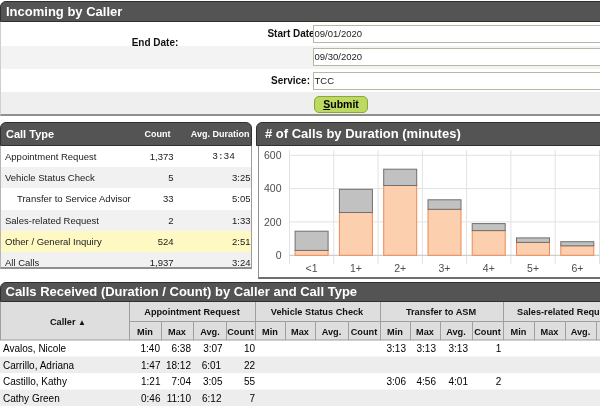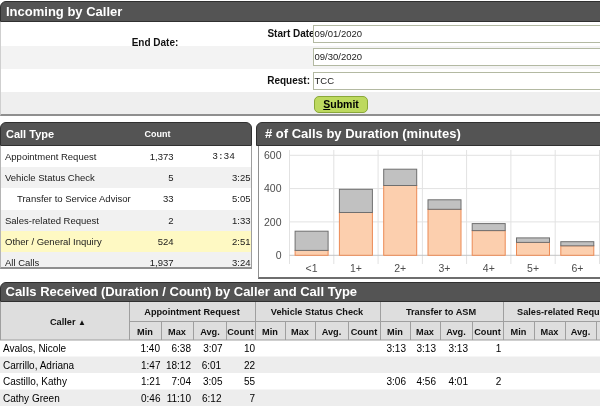--- a/index.html
+++ b/index.html
@@ -13,30 +13,31 @@
 
 <div class="bar" style="left:0; top:1px; width:610px; height:21px; border-radius:6px 6px 0 0; font-size:13px; line-height:19px; padding-left:5px;">Incoming by Caller</div>
 
 <div class="abs" style="left:0; top:22px; width:600px; height:24px; background:#fff; border-left:1px solid #cfcfcf;"></div>
 <div class="abs" style="left:0; top:46px; width:600px; height:23px; background:#f3f3f3; border-left:1px solid #cfcfcf;"></div>
 <div class="abs" style="left:0; top:69px; width:600px; height:23px; background:#fff; border-left:1px solid #cfcfcf;"></div>
 <div class="abs" style="left:0; top:92px; width:600px; height:24px; background:#efefef; border-left:1px solid #cfcfcf; border-bottom:2px solid #8f8f8f;"></div>
 
 <div class="abs" style="left:0; top:25.5px; width:310px; text-align:right; font-weight:bold; font-size:10px; line-height:16px; color:#111;margin-left:8px;">Start Date:</div>
 <div class="abs" style="left:0; top:35px; width:310px; text-align:center; font-weight:bold; font-size:10px; line-height:16px; color:#111;">End Date:</div>
-<div class="abs" style="left:0; top:72.5px; width:310px; text-align:right; font-weight:bold; font-size:10px; line-height:16px; color:#111;">Request:</div>
+<div class="abs" style="left:0; top:72.5px; width:310px; text-align:right; font-weight:bold; font-size:10px; line-height:16px; color:#111;">Service:</div>
 
 <div class="abs" style="left:313px; top:25px; width:294px; height:18px; background:#fff; border:1px solid #b3b9a2; font-size:9.5px; line-height:16px; padding-left:0.5px; color:#222;">09/01/2020</div>
 <div class="abs" style="left:313px; top:48px; width:294px; height:18px; background:#fff; border:1px solid #b3b9a2; font-size:9.5px; line-height:16px; padding-left:0.5px; color:#222;">09/30/2020</div>
 <div class="abs" style="left:313px; top:72px; width:294px; height:18px; background:#fff; border:1px solid #b3b9a2; font-size:9.5px; line-height:16px; padding-left:0.5px; color:#222;">TCC</div>
 
 <div class="abs" style="left:314px; top:96px; width:54px; height:17px; background:#bdd95f; border:1px solid #8aa83a; border-radius:5px; font-size:10.5px; font-weight:bold; color:#000; text-align:center; line-height:15px;"><span style="text-decoration:underline;">S</span>ubmit</div>
 
 <div class="bar" style="left:0; top:122px; width:252px; height:24px; border-radius:6px 6px 0 0; font-size:11px; line-height:22px; padding-left:5px;">Call Type
   <span class="abs" style="right:80.5px; top:0; font-size:9px; line-height:23px;">Count</span>
+  <span class="abs" style="right:1.5px; top:0; font-size:9px; line-height:23px;">Avg. Duration</span>
 </div>
 <div class="abs" style="left:0; top:146px; width:252px; border-left:1px solid #b5b5b5; border-right:1px solid #9e9e9e; border-bottom:2px solid #8f8f8f; font-size:9.5px; color:#1a1a1a;">
   <div style="height:21.2px; background:#fff; position:relative; line-height:21.2px;"><span style="padding-left:4px;">Appointment Request</span><span class="abs" style="right:77.5px;">1,373</span><span class="abs" style="right:16px;font-family:Liberation Mono, monospace;">3:34</span></div>
   <div style="height:21.2px; background:#f1f1f1; position:relative; line-height:21.2px;"><span style="padding-left:4px;">Vehicle Status Check</span><span class="abs" style="right:77.5px;">5</span><span class="abs" style="right:0.5px;">3:25</span></div>
   <div style="height:21.2px; background:#fff; position:relative; line-height:21.2px;"><span style="padding-left:16px;">Transfer to Service Advisor</span><span class="abs" style="right:77.5px;">33</span><span class="abs" style="right:0.5px;">5:05</span></div>
   <div style="height:21.2px; background:#f1f1f1; position:relative; line-height:21.2px;"><span style="padding-left:4px;">Sales-related Request</span><span class="abs" style="right:77.5px;">2</span><span class="abs" style="right:0.5px;">1:33</span></div>
   <div style="height:21.2px; background:#fef9c3; position:relative; line-height:21.2px;"><span style="padding-left:4px;">Other / General Inquiry</span><span class="abs" style="right:77.5px;">524</span><span class="abs" style="right:0.5px;">2:51</span></div>
   <div style="height:15px; background:#f1f1f1; position:relative; line-height:21.2px;"><span style="padding-left:4px;">All Calls</span><span class="abs" style="right:77.5px;">1,937</span><span class="abs" style="right:0.5px;">3:24</span></div>
 </div>
 

